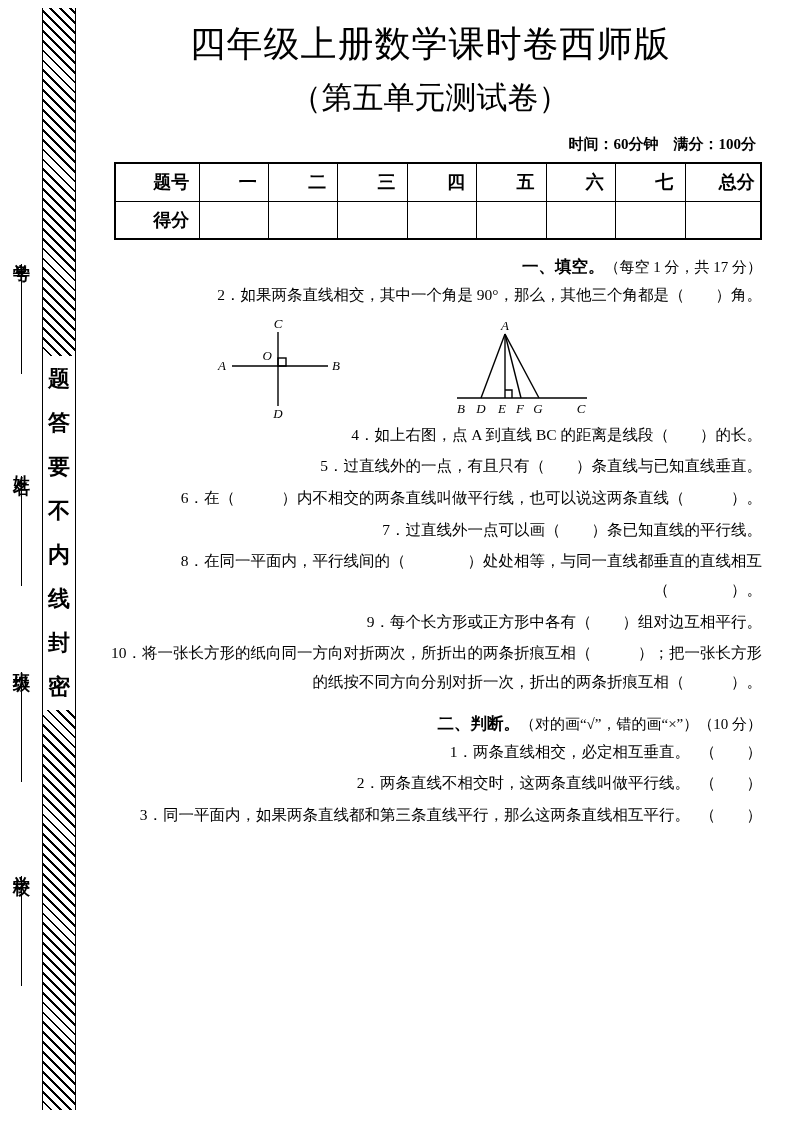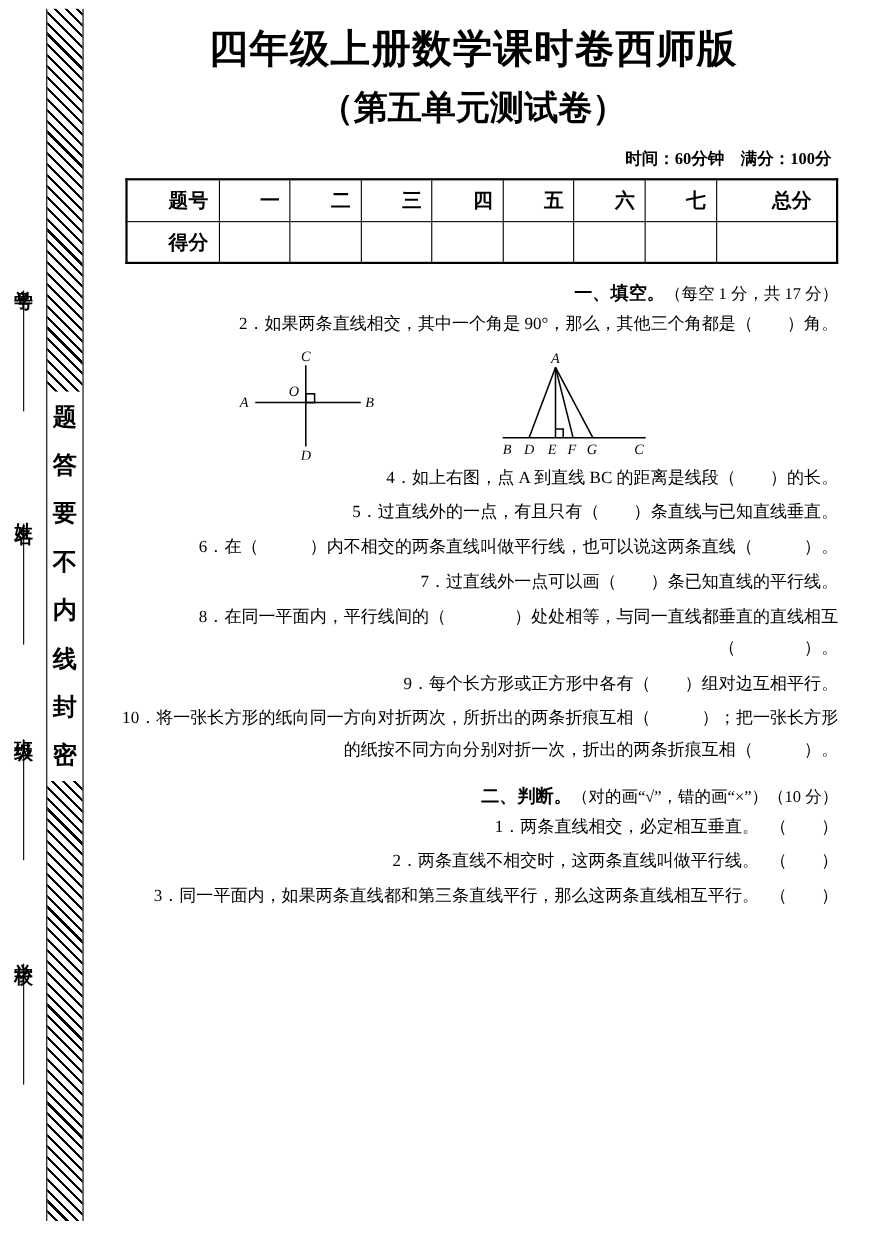--- a/index.html
+++ b/index.html
@@ -43,46 +43,46 @@
   .field-line { width: 1.5px; height: 110px; background: #000; margin-top: 8px; }
   .field-xuehao { top: 250px; }
   .field-xingming { top: 462px; }
   .field-banji { top: 658px; }
   .field-xuexiao { top: 862px; }
 
   
   .main { position: absolute; left: 98px; top: 20px; width: 664px; }
 
   .page-title {
-    text-align: center; font-weight: 700; font-size: 36px; letter-spacing: 1px;
+    text-align: center; font-weight: 400; font-size: 36px; letter-spacing: 1px;
     font-family: "Liberation Sans", "DejaVu Sans", sans-serif;
   }
   .page-subtitle {
-    text-align: center; font-weight: 700; font-size: 31px; margin-top: 8px;
+    text-align: center; font-weight: 400; font-size: 31px; margin-top: 8px;
     font-family: "Liberation Sans", "DejaVu Sans", sans-serif;
   }
   .exam-meta {
     text-align: right; font-weight: bold; font-size: 15px;
     margin: 16px 6px 8px 0;
     font-family: Liberation Serif, serif;
   }
 
   
   table.score {
     border-collapse: collapse; table-layout: fixed;
     width: 648px; margin-left: 16px;
     border: 2px solid #000;
   }
   table.score td {
     border: 1.5px solid #000; height: 38px;
     text-align: center; vertical-align: middle;
     font-size: 18px; font-weight: bold; padding-left: 28px;
   }
   td.c-first { width: 84px; }
-  td.c-last  { width: 110px; }
+  td.c-last  { width: 76px; }
 
   
   .section { margin-top: 16px; font-size: 15.5px; text-align: right; }
   .sec-h { font-weight: bold; font-size: 16.5px;
            font-family: "Liberation Sans", "DejaVu Sans", sans-serif; }
   .sec-note { font-weight: normal; font-size: 15px;
               font-family: "Liberation Serif", "DejaVu Serif", serif; }
   .q { padding-left: 2.0em; text-indent: -2.0em; line-height: 1.85; margin-top: 3px; }
 
   

